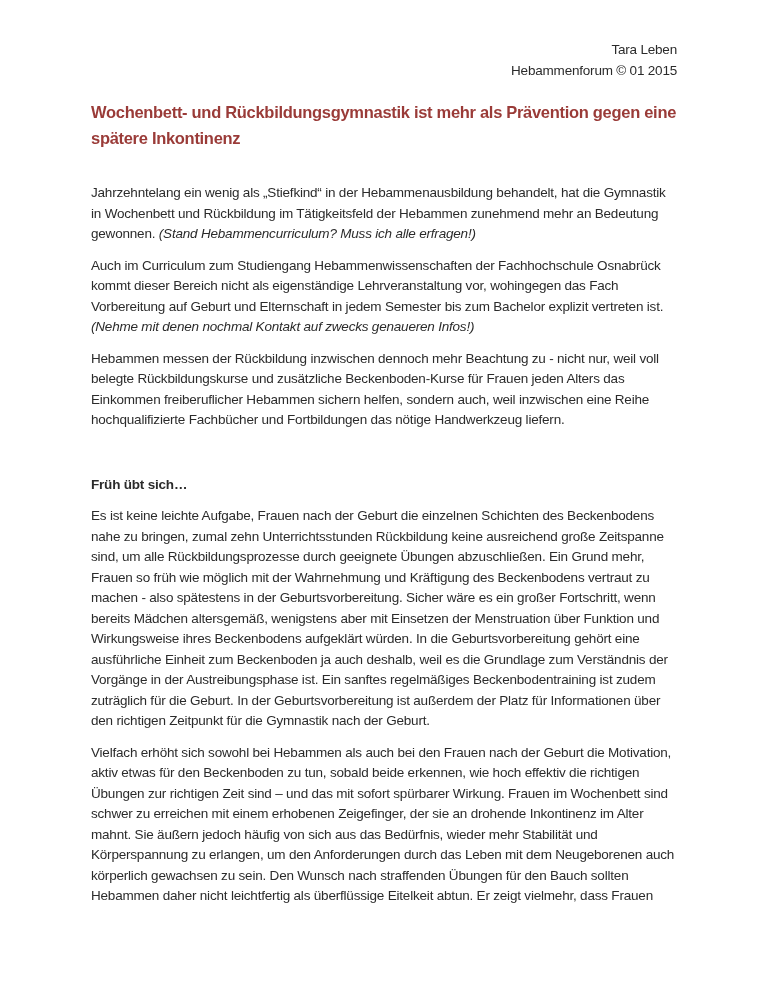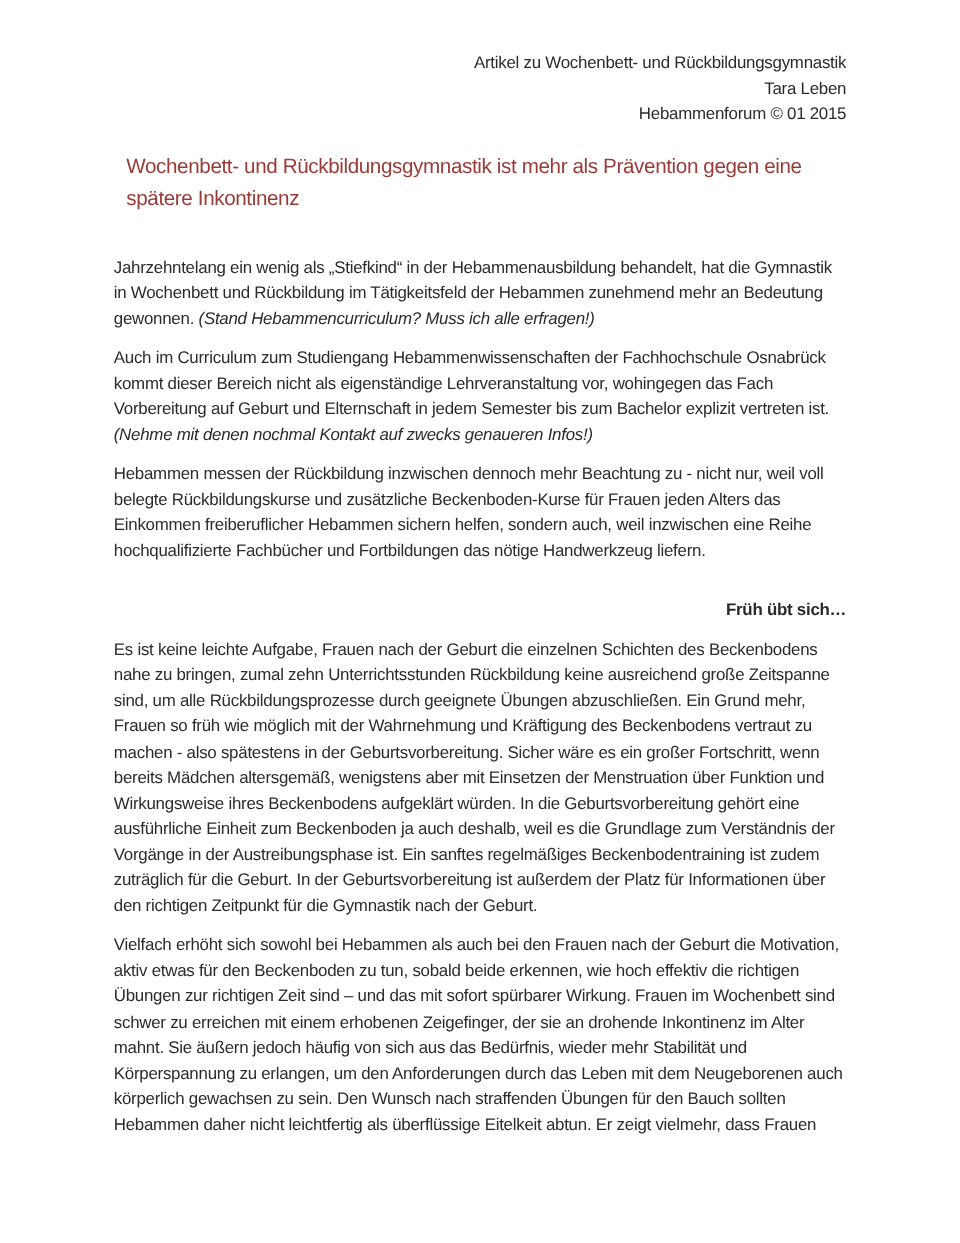--- a/index.html
+++ b/index.html
@@ -23,45 +23,43 @@
   }
   .credits {
     text-align: right;
     font-size: 13.5px;
     line-height: 20.5px;
   }
   .title {
     color: var(--accent, #9a3b38);
     font-size: 16.5px;
     line-height: 26px;
-    font-weight: normal;
+    font-weight: bold;
     letter-spacing: -0.3px;
-    margin: 18px 0 32px 10px;
+    margin: 18px 0 32px 0;
   }
   p.body-par {
     margin: 0 0 11px 0;
   }
   .note {
     font-style: italic;
   }
   .subheading {
     font-weight: bold;
     font-size: 13.5px;
     line-height: 20.5px;
-    margin: 27px 0 11px 0;
-    text-align: right;
+    margin: 44px 0 11px 0;
   }
 </style>
 </head>
 <body>
 
 <div class="page">
 
   <div class="credits">
-    <div>Artikel zu Wochenbett- und Rückbildungsgymnastik</div>
     <div>Tara Leben</div>
     <div>Hebammenforum © 01 2015</div>
   </div>
 
   <h1 class="title">Wochenbett- und Rückbildungsgymnastik ist mehr als Prävention gegen eine spätere Inkontinenz</h1>
 
   <p class="body-par"><span>Jahrzehntelang ein wenig als „Stiefkind“ in der Hebammenausbildung behandelt, hat die Gymnastik in Wochenbett und Rückbildung im Tätigkeitsfeld der Hebammen zunehmend mehr an Bedeutung gewonnen. </span><span class="note">(Stand Hebammencurriculum? Muss ich alle erfragen!)</span></p>
 
   <p class="body-par"><span>Auch im Curriculum zum Studiengang Hebammenwissenschaften der Fachhochschule Osnabrück kommt dieser Bereich nicht als eigenständige Lehrveranstaltung vor, wohingegen das Fach Vorbereitung auf Geburt und Elternschaft in jedem Semester bis zum Bachelor explizit vertreten ist. </span><span class="note">(Nehme mit denen nochmal Kontakt auf zwecks genaueren Infos!)</span></p>
 

